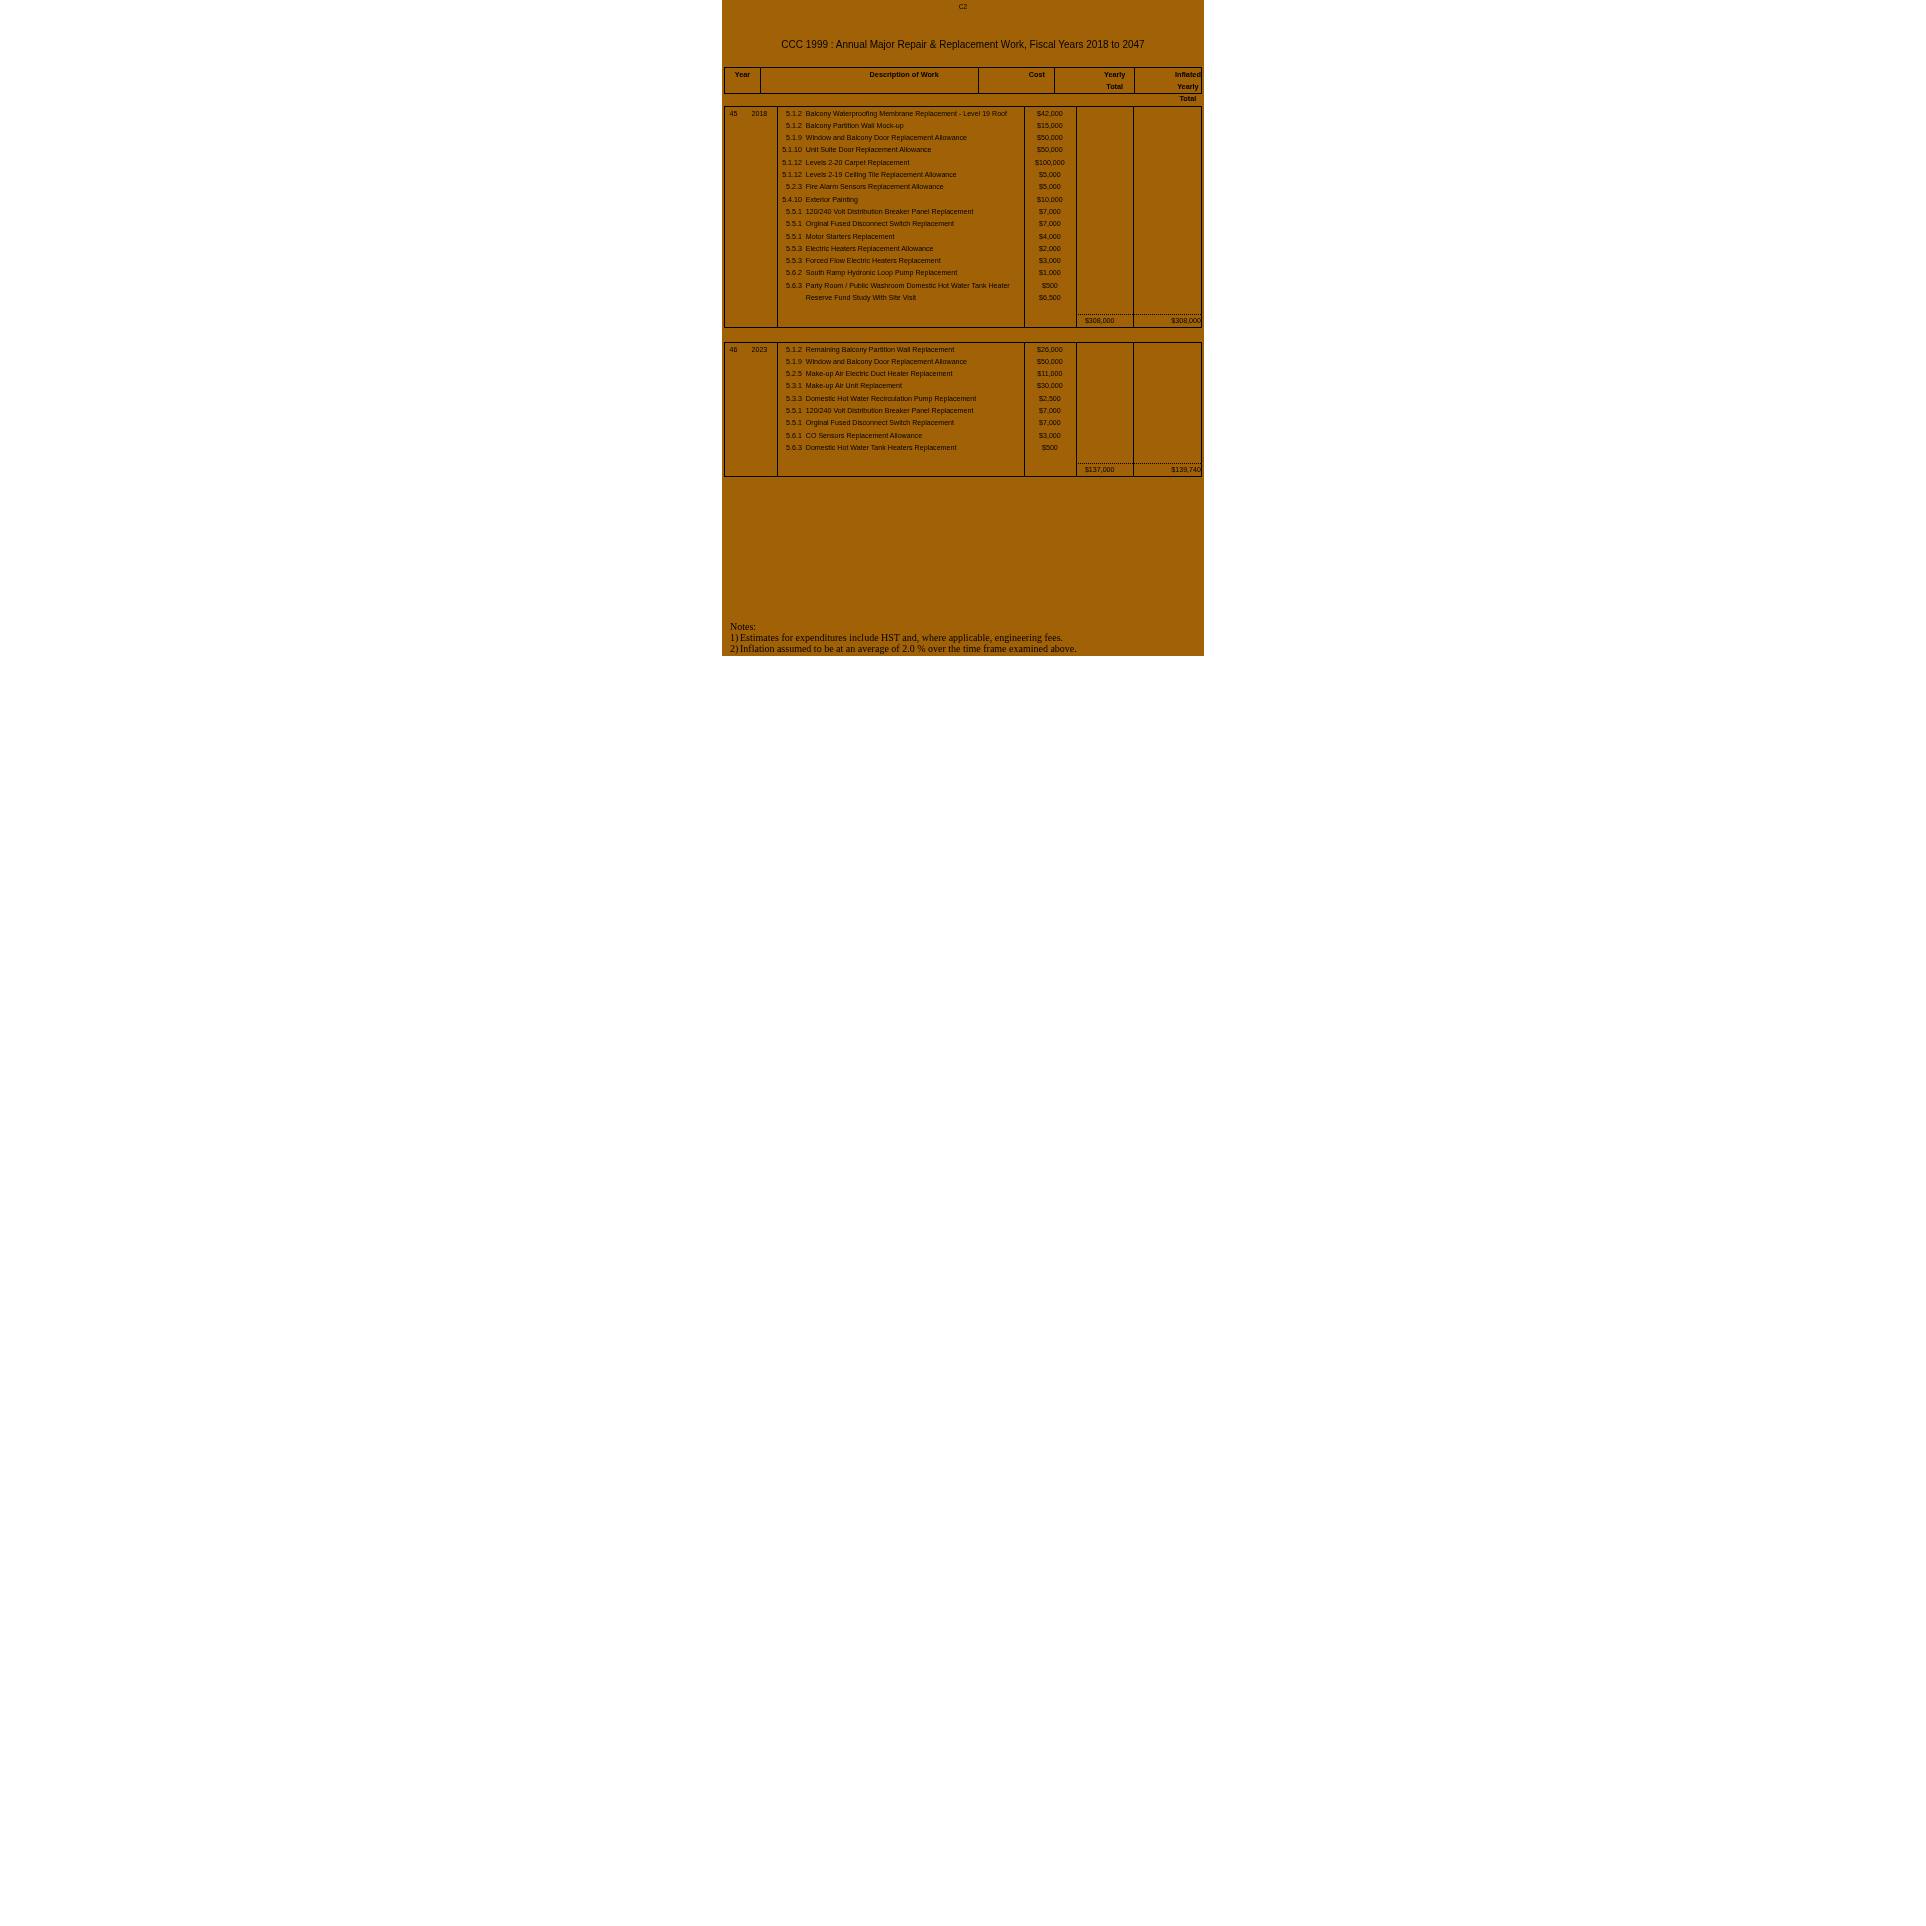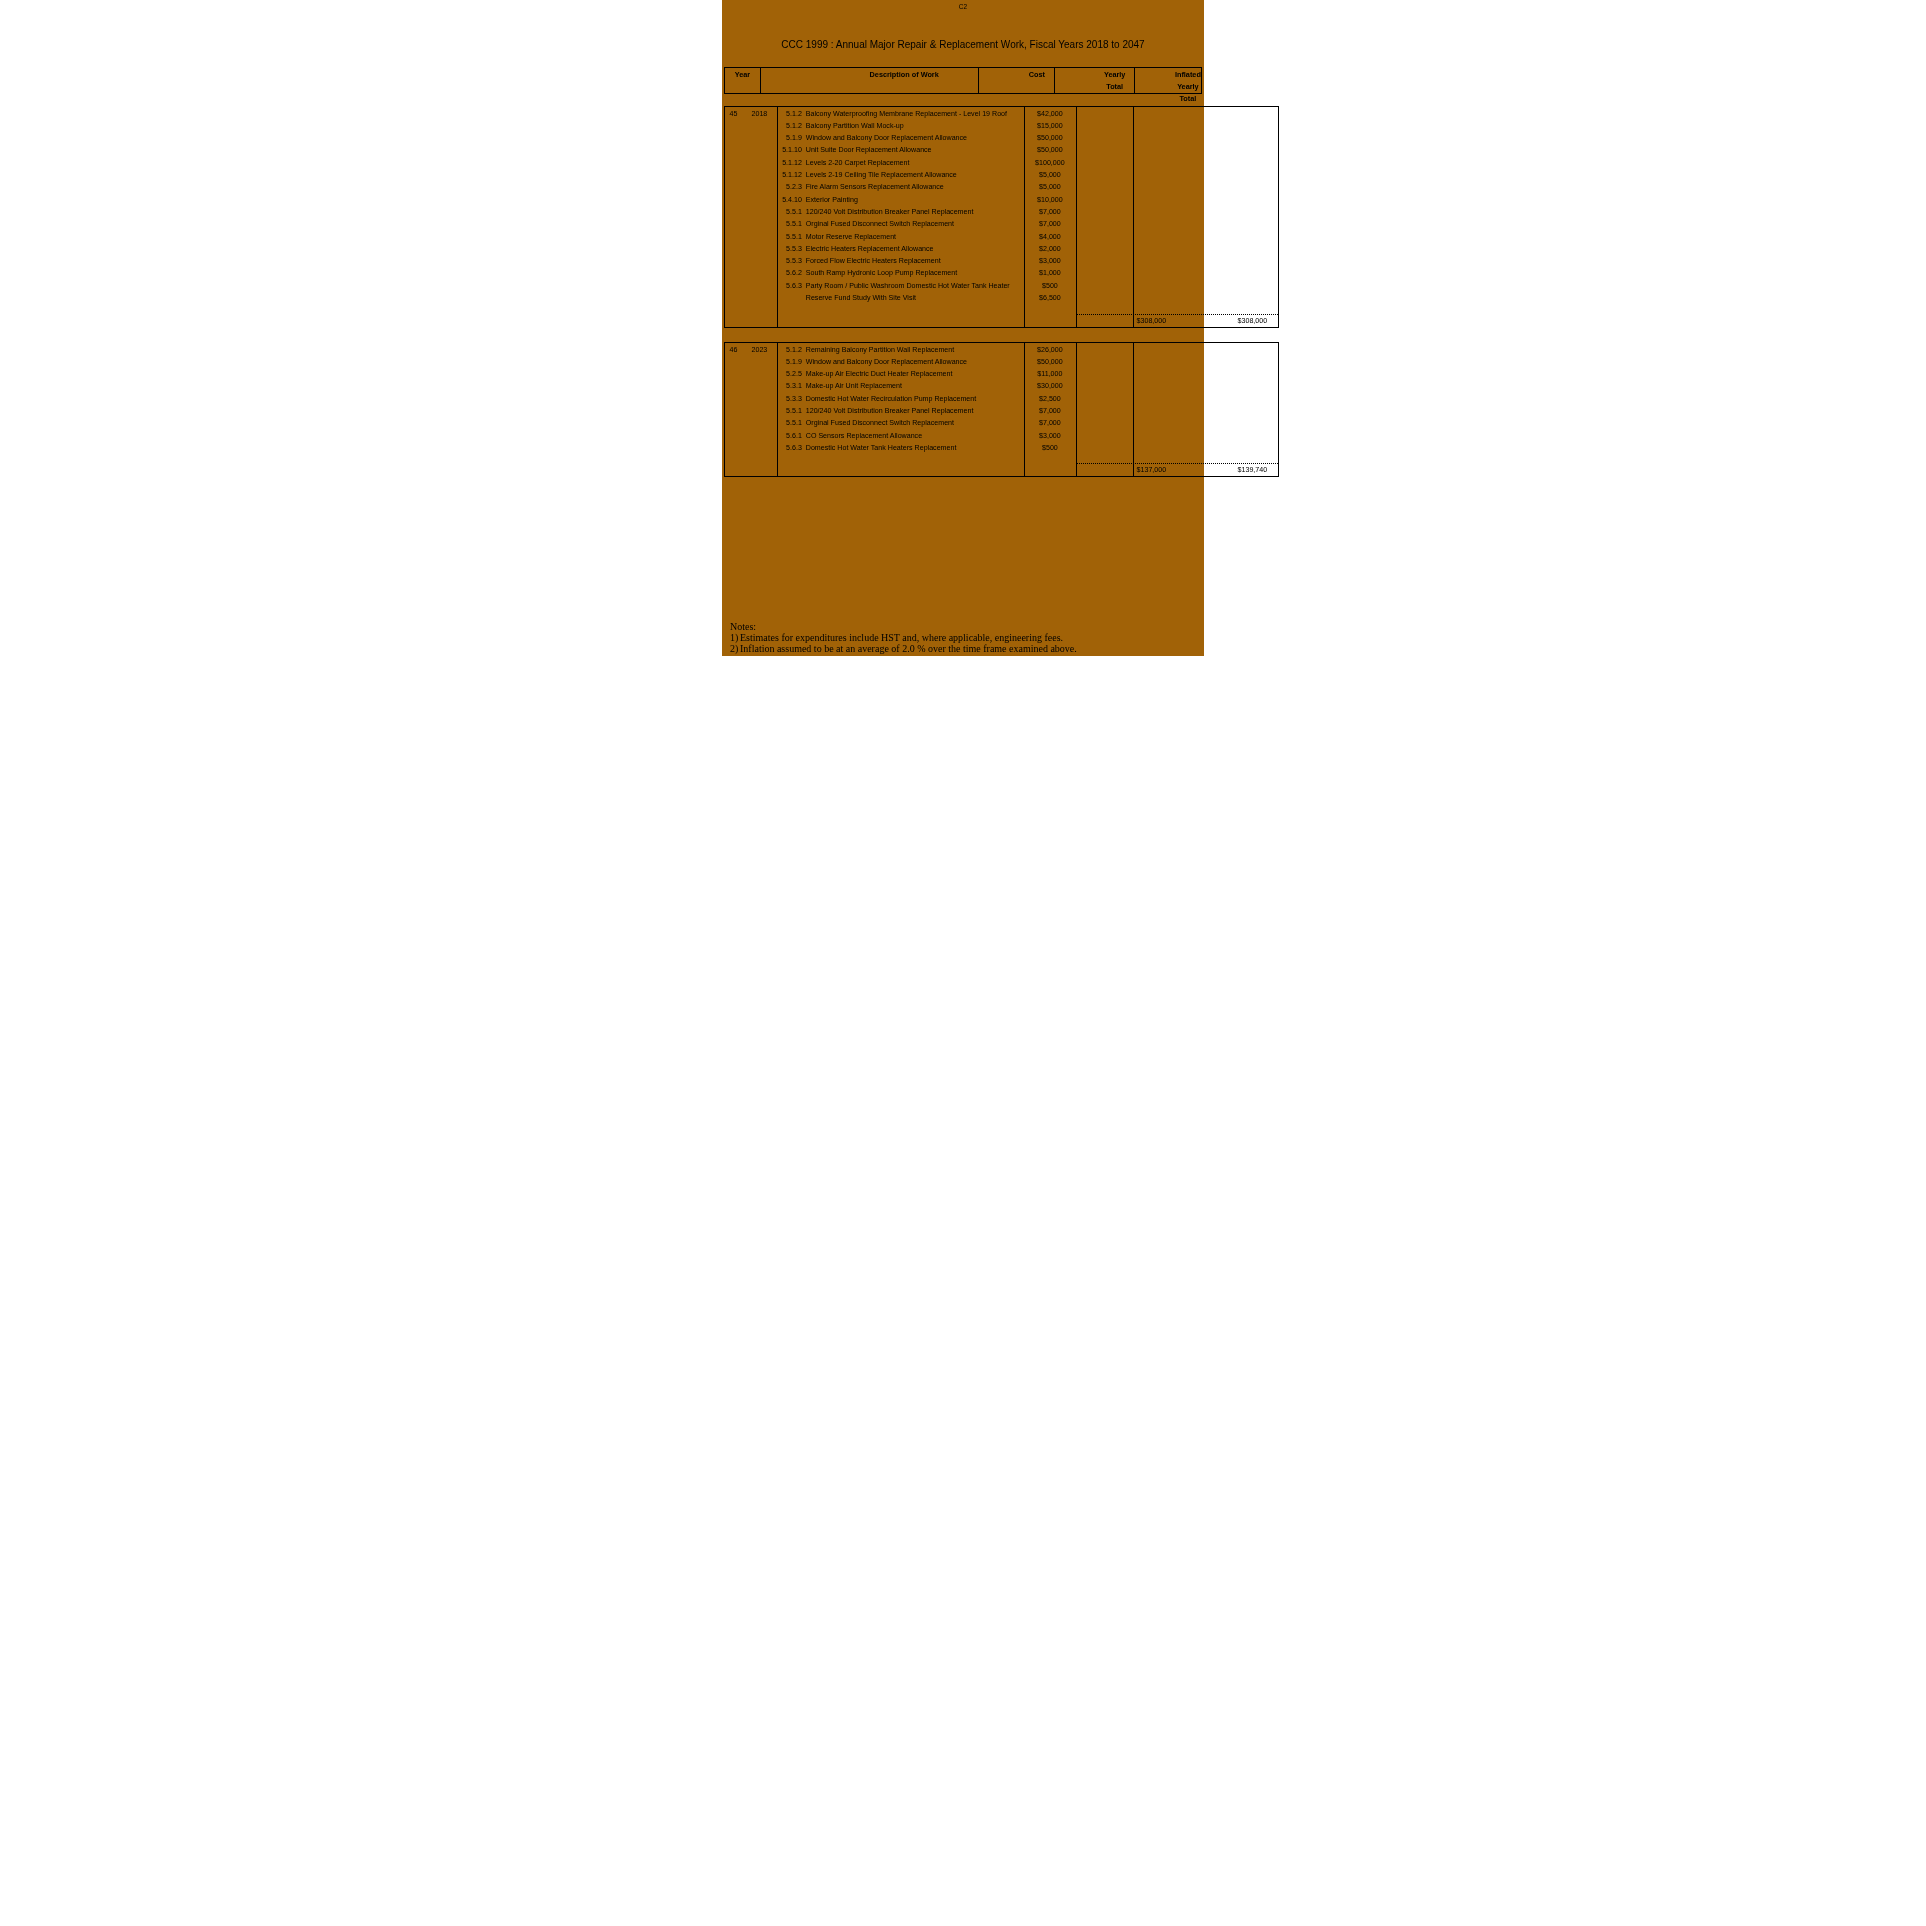--- a/index.html
+++ b/index.html
@@ -29,21 +29,21 @@
   }
   .hc{box-sizing:border-box;text-align:center;padding-top:0.8px;border-right:0.8px solid #000;}
   .hc:last-child{border-right:none;}
   .hc-year{width:52px;}
   .hc-desc{width:246px;padding-left:29px;}
   .hc-cost{width:52px;}
   .hc-yearly{width:57px;}
   .hc-inflated{flex:1;}
   
   .block{
-    position:absolute;left:1.9px;width:555px;
+    position:absolute;left:1.9px;width:478px;
     border:1.2px solid #000;box-sizing:border-box;
     font-size:7.1px;
   }
   .block1{top:106px;height:222px;}
   .block2{top:342px;height:135px;}
   .vd{position:absolute;top:0;bottom:0;width:0.4px;background:#000;}
   .vd1{left:52px;} .vd2{left:299px;} .vd3{left:351px;} .vd4{left:408px;}
   .rows{position:absolute;top:0.4px;left:0;right:0;}
   .row{display:flex;height:12.3px;align-items:center;white-space:nowrap;}
   .c-idx{width:17px;text-align:center;}
@@ -161,21 +161,21 @@
           <span class="c-idx"></span>
           <span class="c-year"></span>
           <span class="c-num">5.5.1</span>
           <span class="c-desc">Orginal Fused Disconnect Switch Replacement</span>
           <span class="c-cost">$7,000</span>
         </div>
         <div class="row">
           <span class="c-idx"></span>
           <span class="c-year"></span>
           <span class="c-num">5.5.1</span>
-          <span class="c-desc">Motor Reserve Replacement</span>
+          <span class="c-desc">Motor Starters Replacement</span>
           <span class="c-cost">$4,000</span>
         </div>
         <div class="row">
           <span class="c-idx"></span>
           <span class="c-year"></span>
           <span class="c-num">5.5.3</span>
           <span class="c-desc">Electric Heaters Replacement Allowance</span>
           <span class="c-cost">$2,000</span>
         </div>
         <div class="row">

